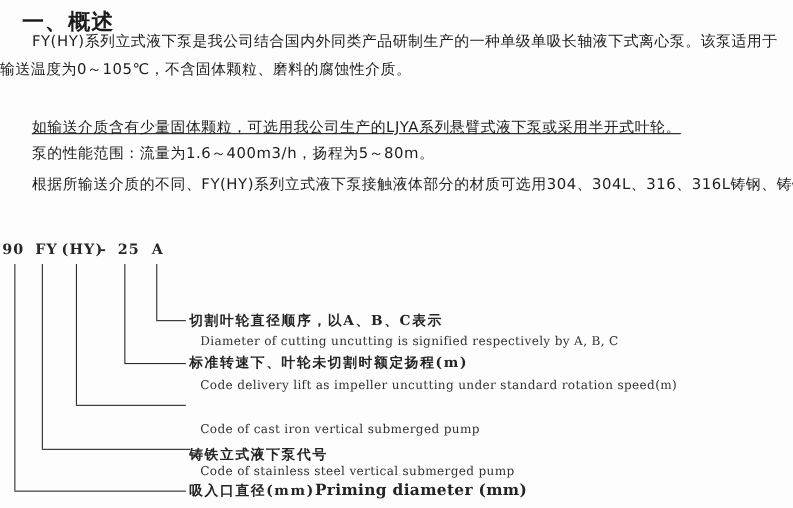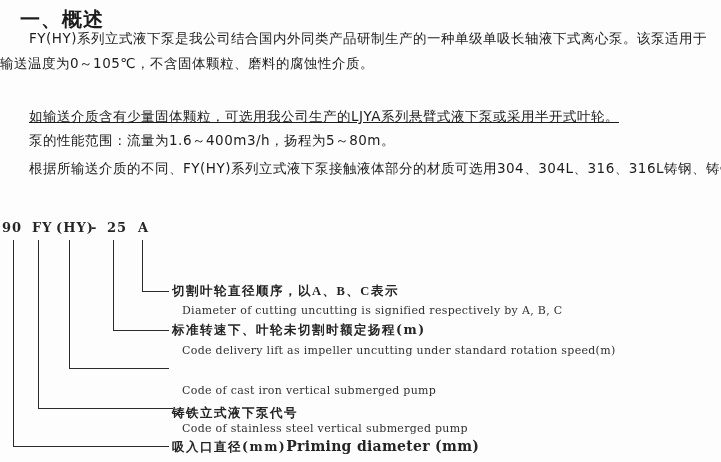--- a/index.html
+++ b/index.html
@@ -79,21 +79,21 @@
     <div class="vline" style="left:69px;top:240px;height:128px;"></div>
     <div class="vline" style="left:113px;top:240px;height:90px;"></div>
     <div class="vline" style="left:142px;top:240px;height:51px;"></div>
 
     <div class="hline" style="left:142px;top:291px;width:27px;"></div>
     <div class="hline" style="left:113px;top:330px;width:56px;"></div>
     <div class="hline" style="left:69px;top:368px;width:100px;"></div>
     <div class="hline" style="left:38px;top:408px;width:135px;"></div>
     <div class="hline" style="left:13px;top:446px;width:156px;"></div>
 
-    <div class="lbl-zh" style="left:172px;top:283px;font-family:Liberation Serif, serif;">切割叶轮直径顺序，以A、B、C表示</div>
+    <div class="lbl-zh" style="left:172px;top:283px;">切割叶轮直径顺序，以A、B、C表示</div>
     <div class="lbl-en" style="left:182px;top:304px;">Diameter of cutting uncutting is signified respectively by A, B, C</div>
 
     <div class="lbl-zh" style="left:172px;top:322px;">标准转速下、叶轮未切割时额定扬程(m)</div>
     <div class="lbl-en" style="left:182px;top:344px;">Code delivery lift as impeller uncutting under standard rotation speed(m)</div>
 
     <div class="lbl-zh" style="left:172px;top:361px;margin-top:44px;">铸铁立式液下泵代号</div>
     <div class="lbl-en" style="left:182px;top:384px;">Code of cast iron vertical submerged pump</div>
 
     <div class="lbl-en" style="left:182px;top:422px;">Code of stainless steel vertical submerged pump</div>
 

